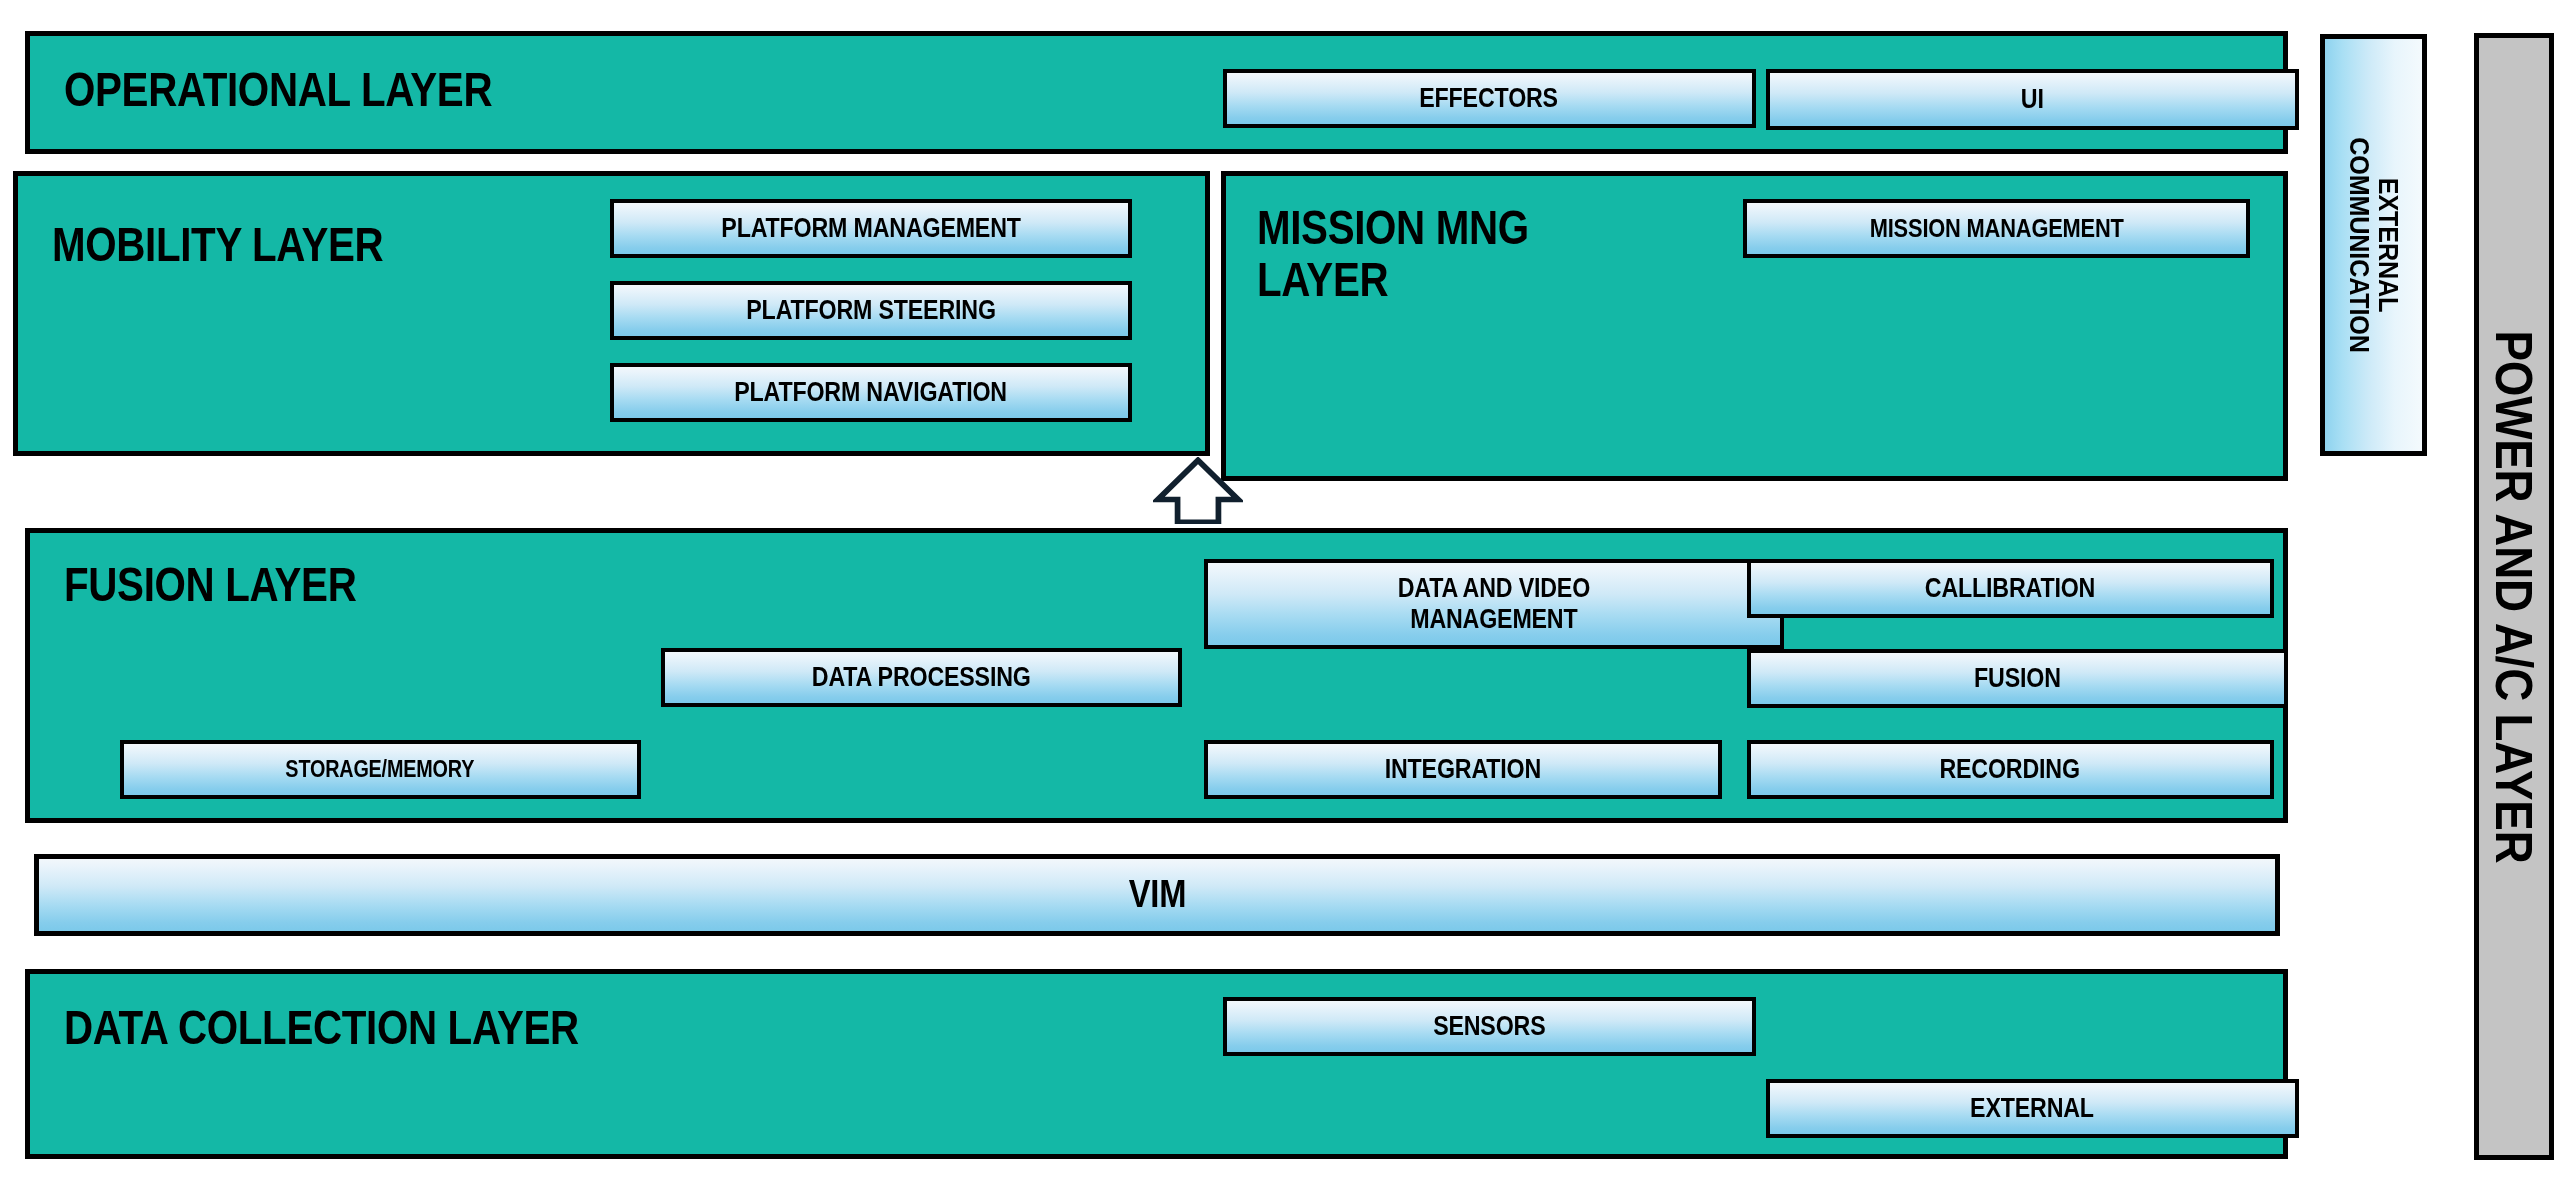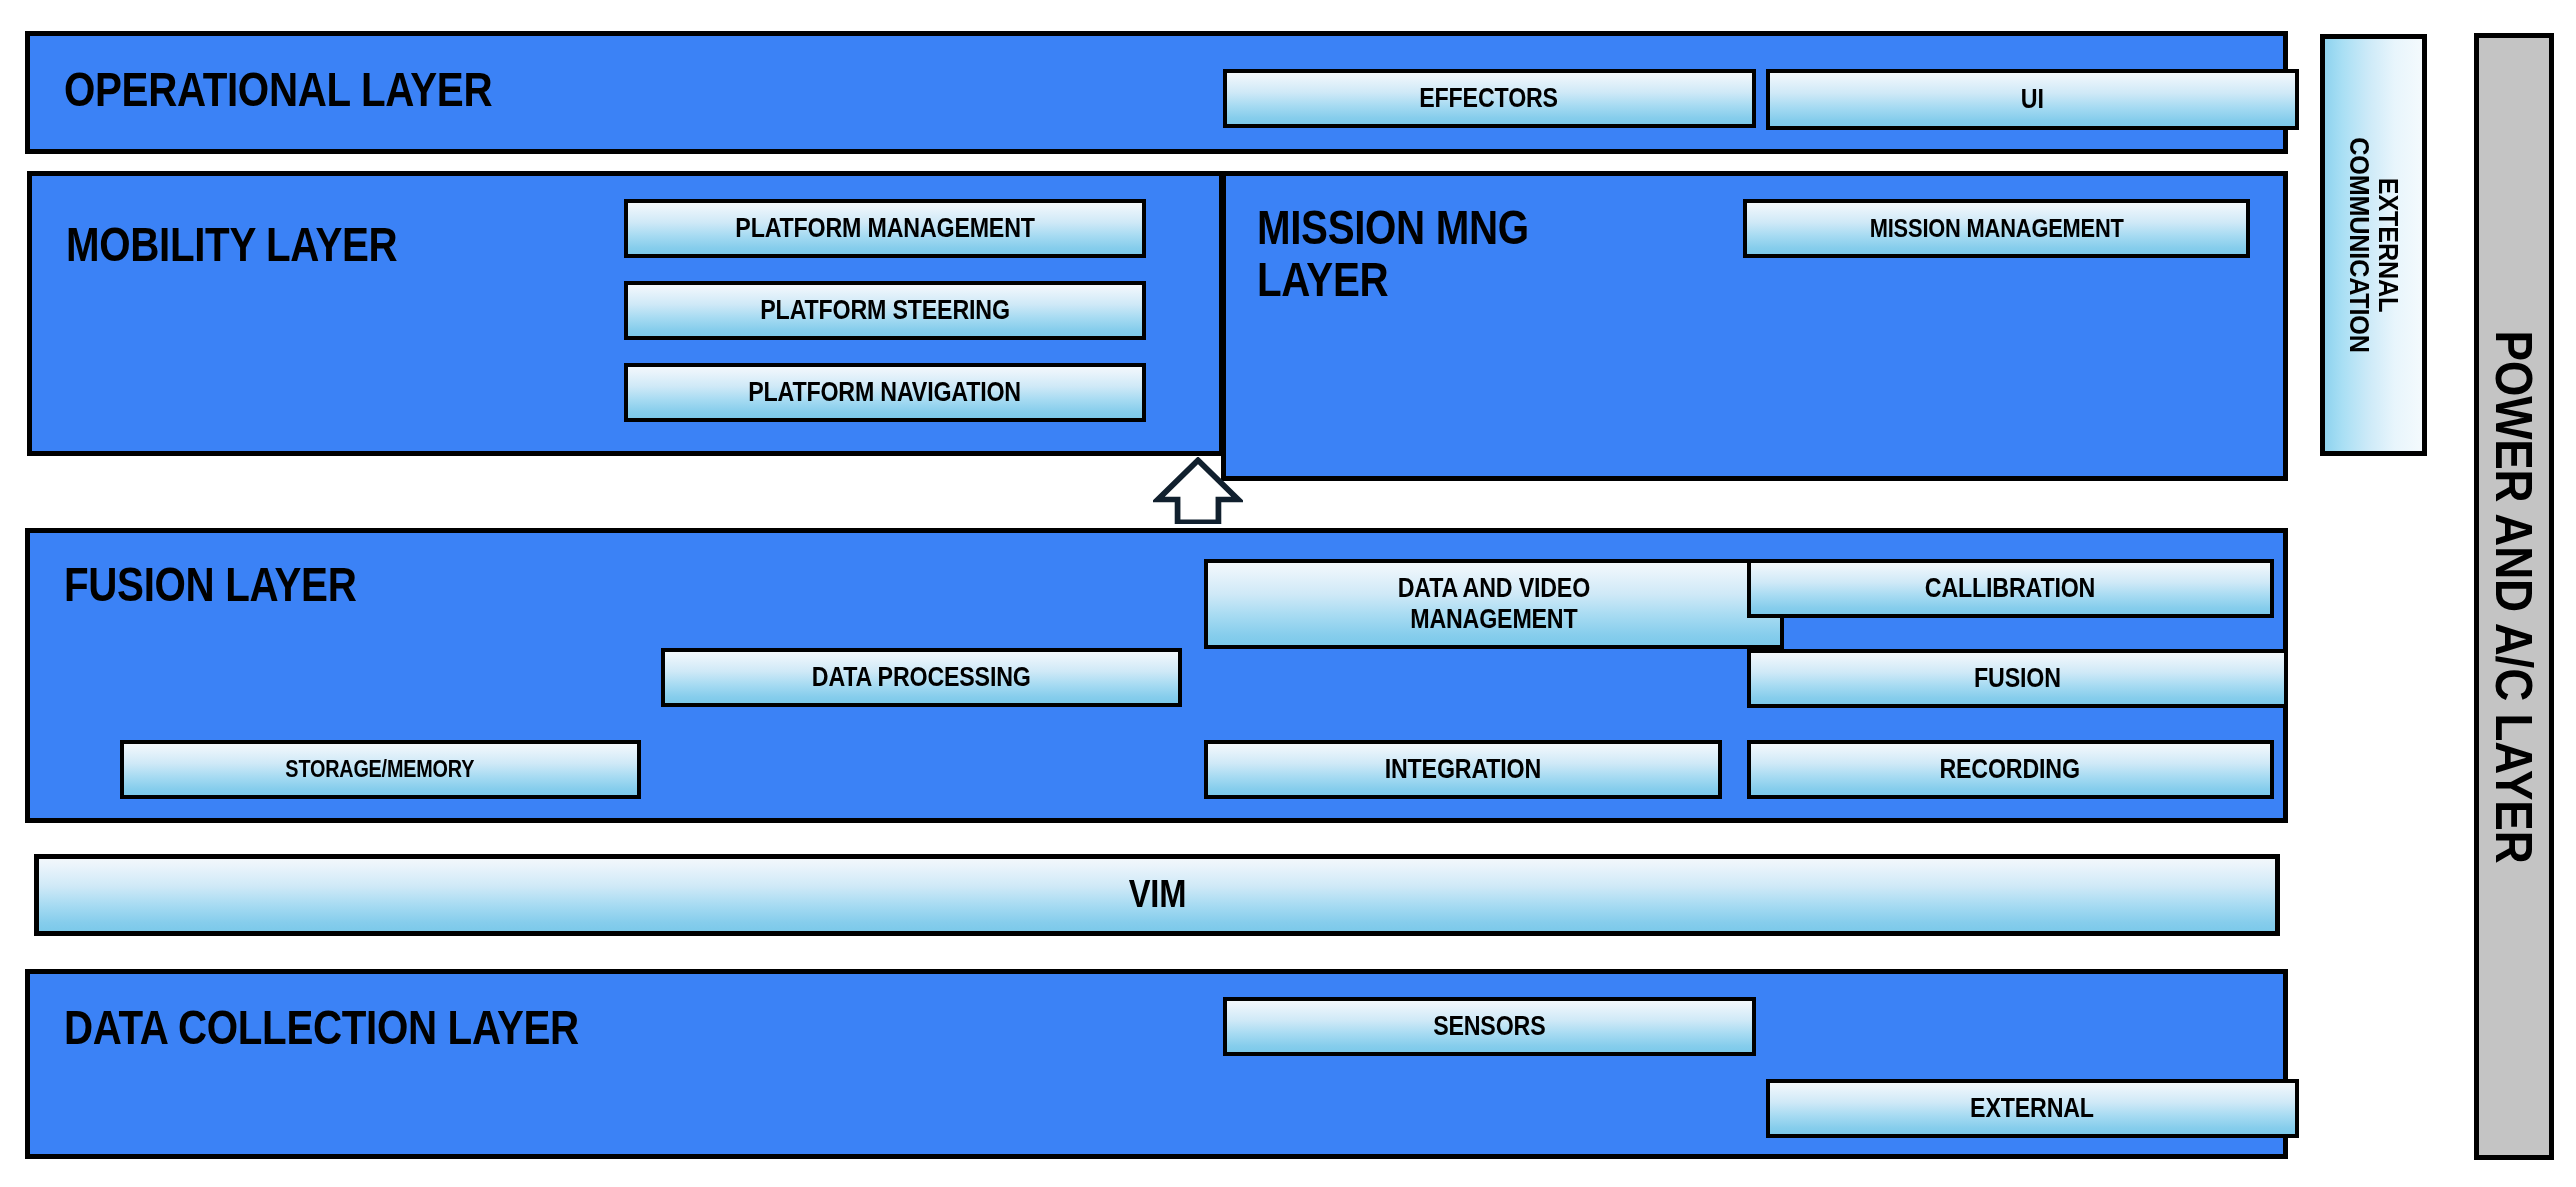--- a/index.html
+++ b/index.html
@@ -17,21 +17,21 @@
     position: relative;
     width: 2576px;
     height: 1187px;
     background: #ffffff;
     overflow: hidden;
   }
 
   
   .layer {
     position: absolute;
-    background: #3b82f6;
+    background: #14b8a6;
     border: 5.7px solid #000000;
     box-sizing: border-box;
   }
 
   .layer-title {
     position: absolute;
     font-weight: 700;
     color: #000000;
     letter-spacing: -0.4px;
     line-height: 1.08;
@@ -123,21 +123,21 @@
 
     <div class="module" style="left:1193px; top:33px; width:533px; height:59px; font-size:27px;">
       <span>EFFECTORS</span>
     </div>
 
     <div class="module" style="left:1736px; top:33px; width:533px; height:61px; font-size:27px;">
       <span>UI</span>
     </div>
   </div>
 
-  <div class="layer" style="left:27px; top:171px; width:1197px; height:285px;padding-left:24px;">
+  <div class="layer" style="left:13px; top:171px; width:1197px; height:285px;padding-left:24px;">
     <div class="layer-title" style="left:34px; top:43px; font-size:48px;">MOBILITY LAYER</div>
 
     <div class="module" style="left:592px; top:23px; width:522px; height:59px; font-size:27px;">
       <span>PLATFORM MANAGEMENT</span>
     </div>
 
     <div class="module" style="left:592px; top:105px; width:522px; height:59px; font-size:27px;">
       <span>PLATFORM STEERING</span>
     </div>
 

